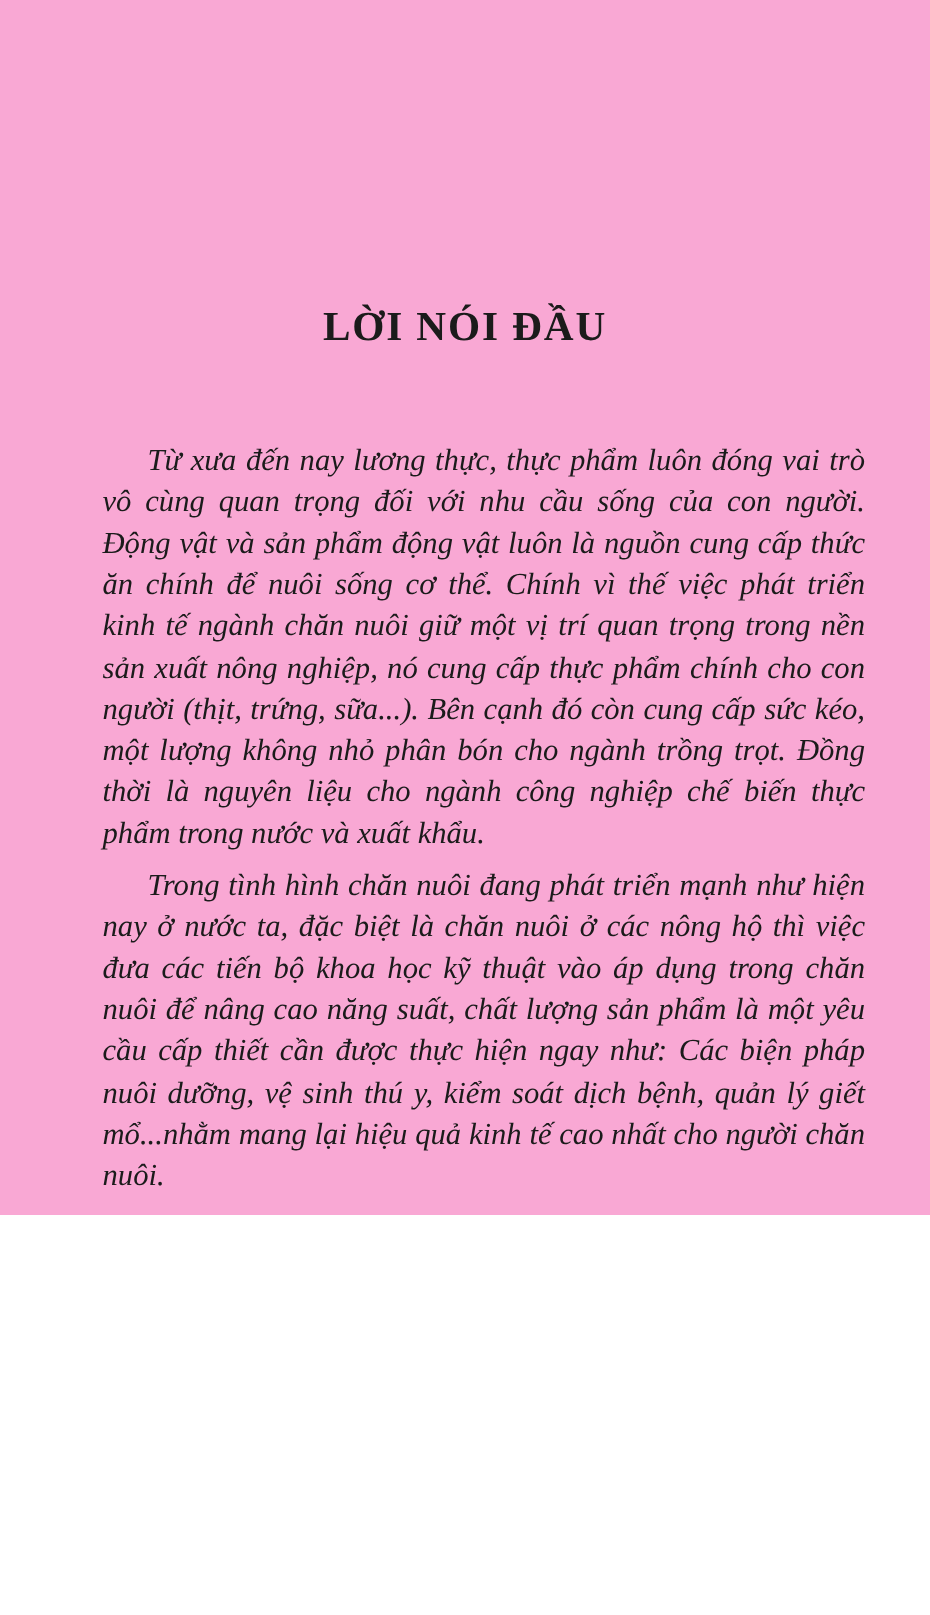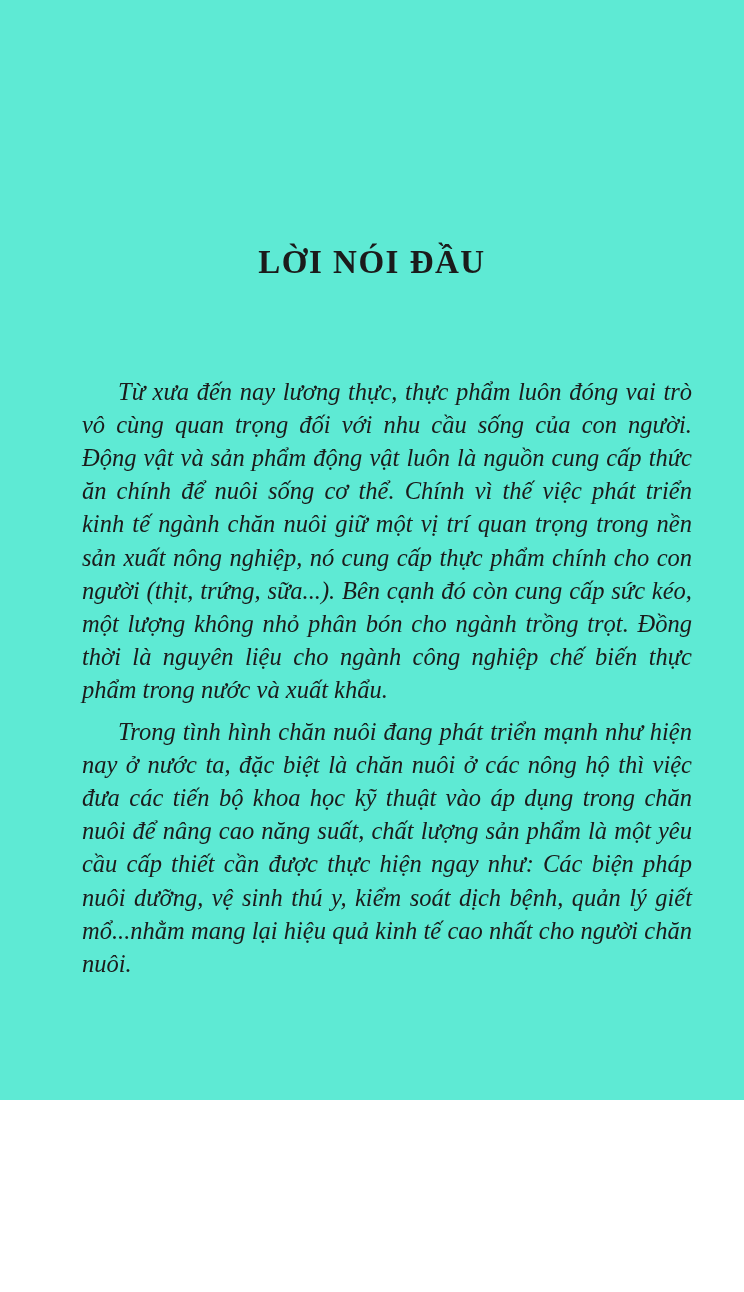--- a/index.html
+++ b/index.html
@@ -3,39 +3,39 @@
 <meta charset="utf-8">
 <style>
   html, body {
     margin: 0;
     padding: 0;
     background: #ffffff;
   }
   .page {
     position: relative;
     width: 744px;
-    height: 1100px;
+    height: 972px;
     margin: 0 auto;
-    background: #5eead4;
+    background: #f9a8d4;
     color: #1b1b1b;
     font-family: "Liberation Serif", serif;
     overflow: hidden;
   }
   .title {
     margin: 0;
     padding-top: 243px;
     text-align: center;
     font-size: 33px;
     font-weight: 700;
     letter-spacing: 1.5px;
     line-height: 1.2;
     color: #1b1b1b;
   }
   .body {
-    margin-top: 92px;
+    margin-top: 69px;
     padding: 0 52px 0 82px;
   }
   .body p {
     margin: 0 0 8px 0;
     font-style: italic;
     font-size: 24.5px;
     line-height: 33.2px;
     text-align: justify;
     text-indent: 36px;
     color: #1b1b1b;

